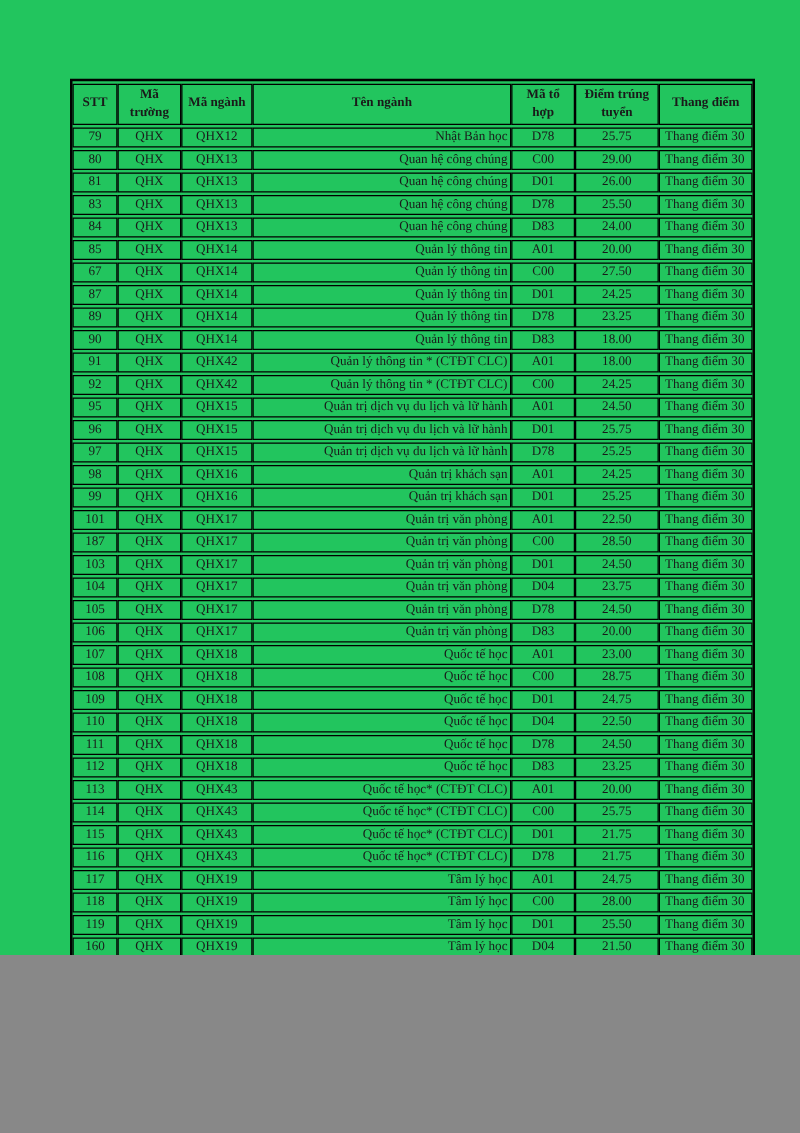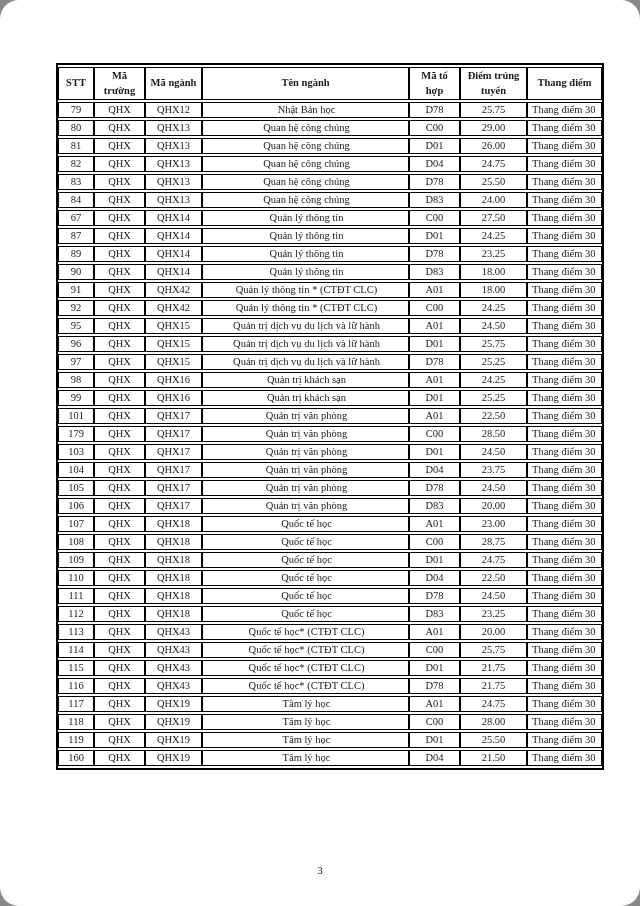--- a/index.html
+++ b/index.html
@@ -1,25 +1,24 @@
 <!DOCTYPE html>
 <html><head>
 <meta charset="utf-8">
 <style>
   * { margin: 0; padding: 0; box-sizing: border-box; }
   html, body { background: #888; }
   .page {
     position: relative;
     width: 640px;
-    height: 906px;
-    background: #ffffff;
+    height: 764px;
+    background: #22c55e;
     font-family: "Liberation Serif", "DejaVu Serif", serif;
     color: #1a1a1a;
     overflow: hidden;
-    border-radius: 19px;
   }
   table.score-table {
     position: absolute;
     left: 56px;
     top: 63px;
     width: 544px;
     table-layout: fixed;
     border-collapse: separate;
     border-spacing: 0 2px;
     border: 2px solid #000;
@@ -38,21 +37,21 @@
   .score-table td {
     border: 1px solid #000;
     height: 14px;
     line-height: 14px;
     padding: 0 2px;
     text-align: center;
     vertical-align: middle;
     white-space: nowrap;
     overflow: hidden;
   }
-  .score-table td.col-ten-nganh { text-align: center; padding-left: 4px; }
+  .score-table td.col-ten-nganh { text-align: right; padding-left: 4px; }
   .score-table td.col-thang-diem { text-align: left; padding-left: 4px; }
   .page-number {
     position: absolute;
     left: 0;
     top: 864px;
     width: 640px;
     text-align: center;
     font-size: 11px;
     color: #1a1a1a;
   }
@@ -105,47 +104,47 @@
         <tr>
           <td class="col-stt">81</td>
           <td class="col-ma-truong">QHX</td>
           <td class="col-ma-nganh">QHX13</td>
           <td class="col-ten-nganh">Quan hệ công chúng</td>
           <td class="col-ma-to-hop">D01</td>
           <td class="col-diem-trung-tuyen">26.00</td>
           <td class="col-thang-diem">Thang điểm 30</td>
         </tr>
         <tr>
-          <td class="col-stt">82</td>
-          <td class="col-ma-truong">QHX</td>
-          <td class="col-ma-nganh">QHX13</td>
-          <td class="col-ten-nganh">Quan hệ công chúng</td>
-          <td class="col-ma-to-hop">D04</td>
-          <td class="col-diem-trung-tuyen">24.75</td>
-          <td class="col-thang-diem">Thang điểm 30</td>
-        </tr>
-        <tr>
           <td class="col-stt">83</td>
           <td class="col-ma-truong">QHX</td>
           <td class="col-ma-nganh">QHX13</td>
           <td class="col-ten-nganh">Quan hệ công chúng</td>
           <td class="col-ma-to-hop">D78</td>
           <td class="col-diem-trung-tuyen">25.50</td>
           <td class="col-thang-diem">Thang điểm 30</td>
         </tr>
         <tr>
           <td class="col-stt">84</td>
           <td class="col-ma-truong">QHX</td>
           <td class="col-ma-nganh">QHX13</td>
           <td class="col-ten-nganh">Quan hệ công chúng</td>
           <td class="col-ma-to-hop">D83</td>
           <td class="col-diem-trung-tuyen">24.00</td>
           <td class="col-thang-diem">Thang điểm 30</td>
         </tr>
         <tr>
+          <td class="col-stt">85</td>
+          <td class="col-ma-truong">QHX</td>
+          <td class="col-ma-nganh">QHX14</td>
+          <td class="col-ten-nganh">Quản lý thông tin</td>
+          <td class="col-ma-to-hop">A01</td>
+          <td class="col-diem-trung-tuyen">20.00</td>
+          <td class="col-thang-diem">Thang điểm 30</td>
+        </tr>
+        <tr>
           <td class="col-stt">67</td>
           <td class="col-ma-truong">QHX</td>
           <td class="col-ma-nganh">QHX14</td>
           <td class="col-ten-nganh">Quản lý thông tin</td>
           <td class="col-ma-to-hop">C00</td>
           <td class="col-diem-trung-tuyen">27.50</td>
           <td class="col-thang-diem">Thang điểm 30</td>
         </tr>
         <tr>
           <td class="col-stt">87</td>
@@ -240,21 +239,21 @@
         <tr>
           <td class="col-stt">101</td>
           <td class="col-ma-truong">QHX</td>
           <td class="col-ma-nganh">QHX17</td>
           <td class="col-ten-nganh">Quản trị văn phòng</td>
           <td class="col-ma-to-hop">A01</td>
           <td class="col-diem-trung-tuyen">22.50</td>
           <td class="col-thang-diem">Thang điểm 30</td>
         </tr>
         <tr>
-          <td class="col-stt">179</td>
+          <td class="col-stt">187</td>
           <td class="col-ma-truong">QHX</td>
           <td class="col-ma-nganh">QHX17</td>
           <td class="col-ten-nganh">Quản trị văn phòng</td>
           <td class="col-ma-to-hop">C00</td>
           <td class="col-diem-trung-tuyen">28.50</td>
           <td class="col-thang-diem">Thang điểm 30</td>
         </tr>
         <tr>
           <td class="col-stt">103</td>
           <td class="col-ma-truong">QHX</td>

